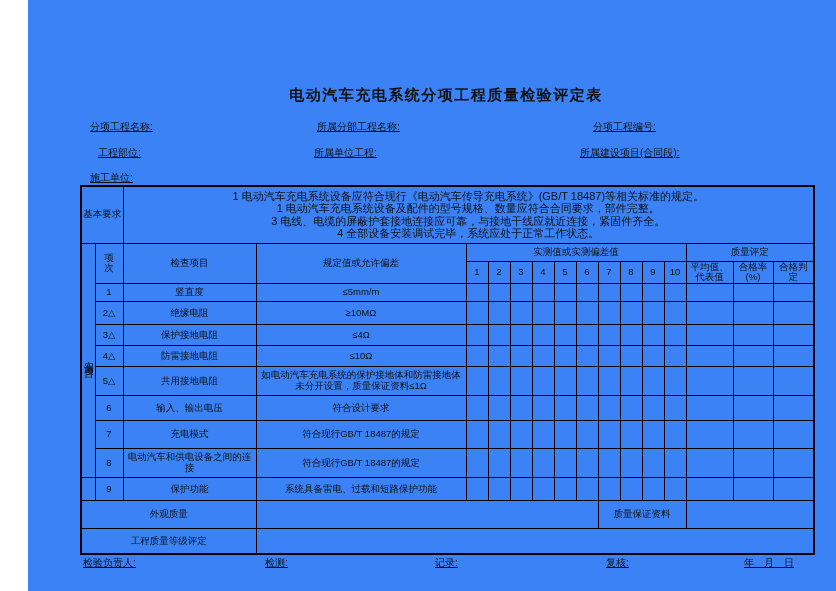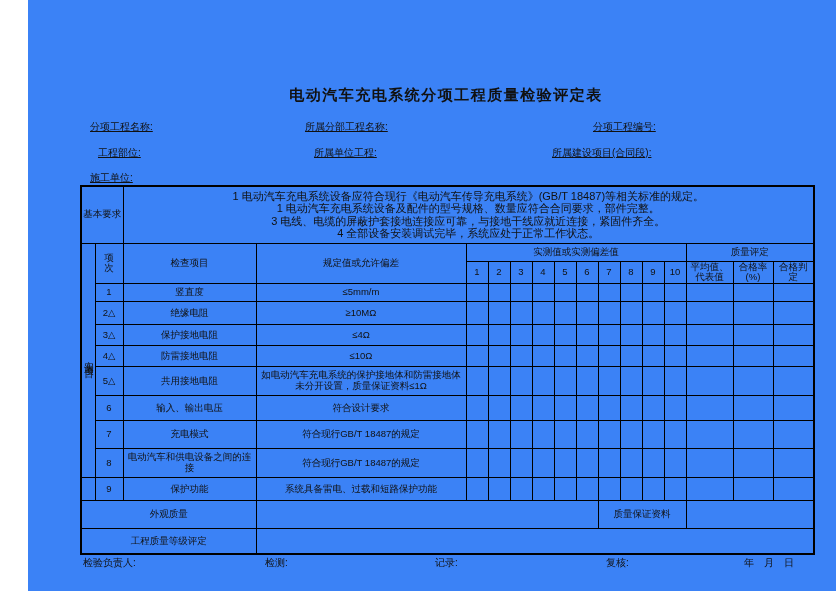--- a/index.html
+++ b/index.html
@@ -13,35 +13,35 @@
   table.form td{border:1px solid #000;font-size:9.5px;line-height:1.15;
                 text-align:center;vertical-align:middle;padding:0 1px;
                 overflow:hidden;color:#111;}
   td.req-cell{text-align:left;padding:2px 5px;}
   .req-line{font-size:11px;line-height:12.5px;white-space:nowrap;}
   td.prelines{white-space:pre-line;}
   .vert{writing-mode:vertical-lr;text-orientation:upright;letter-spacing:3px;
         font-size:9.5px;display:inline-block;}
   td.itemname{font-size:9px;padding:0;font-family:Liberation Serif, serif;}
   .footer-row{position:absolute;top:556px;left:0;width:100%;font-size:10px;}
-  .footer-row span{position:absolute;white-space:pre;}
+  .footer-row span{position:absolute;white-space:pre;text-decoration:underline;}
 </style>
 </head>
 <body>
 
 <div id="page">
 
   <div class="title">电动汽车充电系统分项工程质量检验评定表</div>
 
   <div class="hfield" style="left:62px;top:120px">分项工程名称:</div>
-  <div class="hfield" style="left:277px;top:120px">所属分部工程名称:</div>
+  <div class="hfield" style="left:289px;top:120px">所属分部工程名称:</div>
   <div class="hfield" style="left:565px;top:120px">分项工程编号:</div>
   <div class="hfield" style="left:70px;top:146px">工程部位:</div>
   <div class="hfield" style="left:286px;top:146px">所属单位工程:</div>
-  <div class="hfield" style="left:524px;top:146px">所属建设项目(合同段):</div>
+  <div class="hfield" style="left:552px;top:146px">所属建设项目(合同段):</div>
   <div class="hfield" style="left:62px;top:171px">施工单位:</div>
 
   <table class="form">
     <colgroup>
       <col style="width:14px">
         <col style="width:28px">
         <col style="width:133px">
         <col style="width:210px">
       <col style="width:22px">
         <col style="width:22px">

